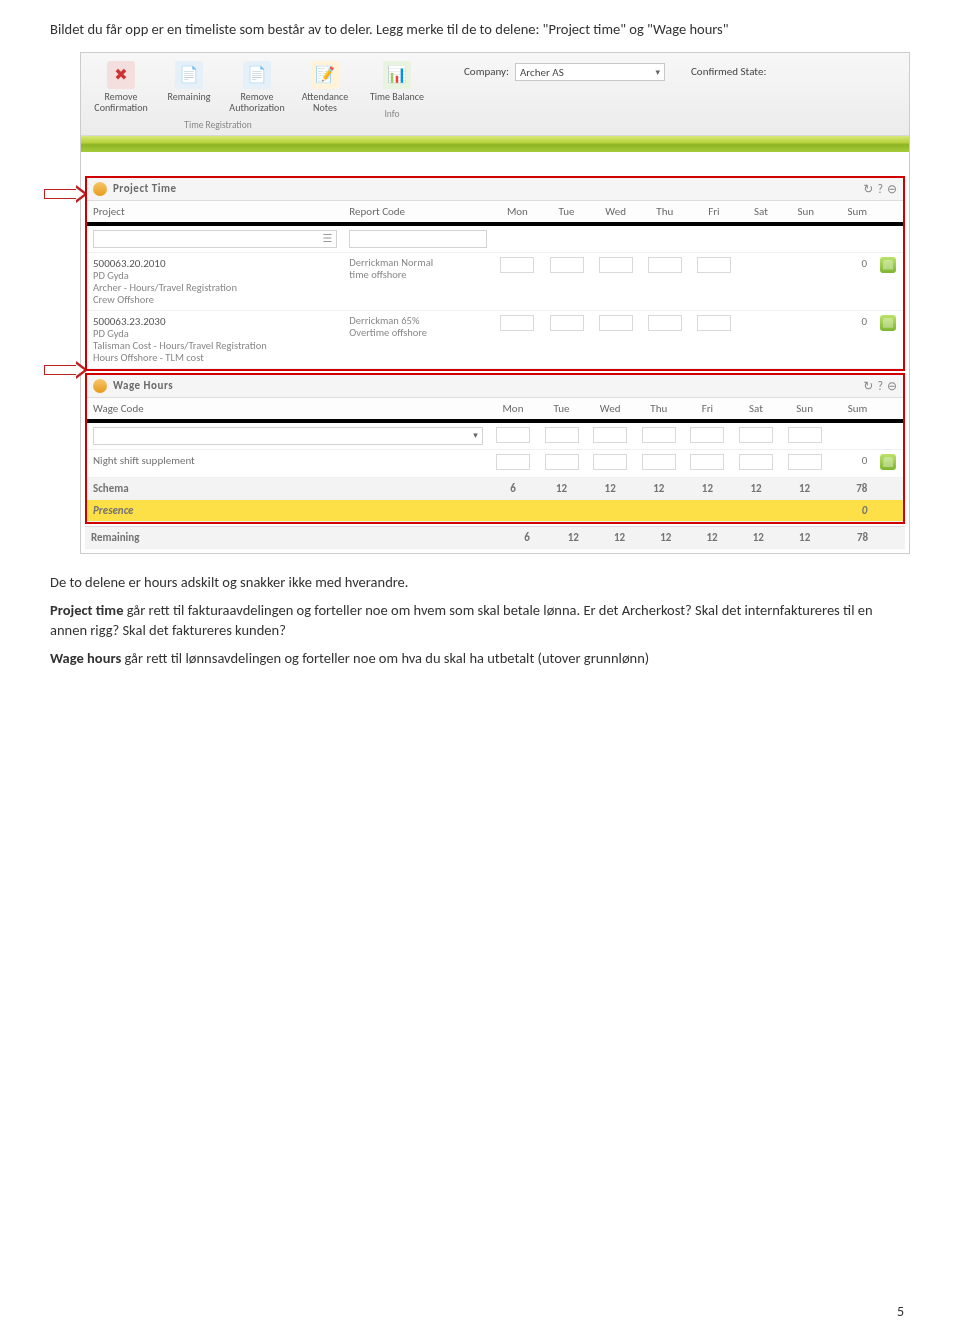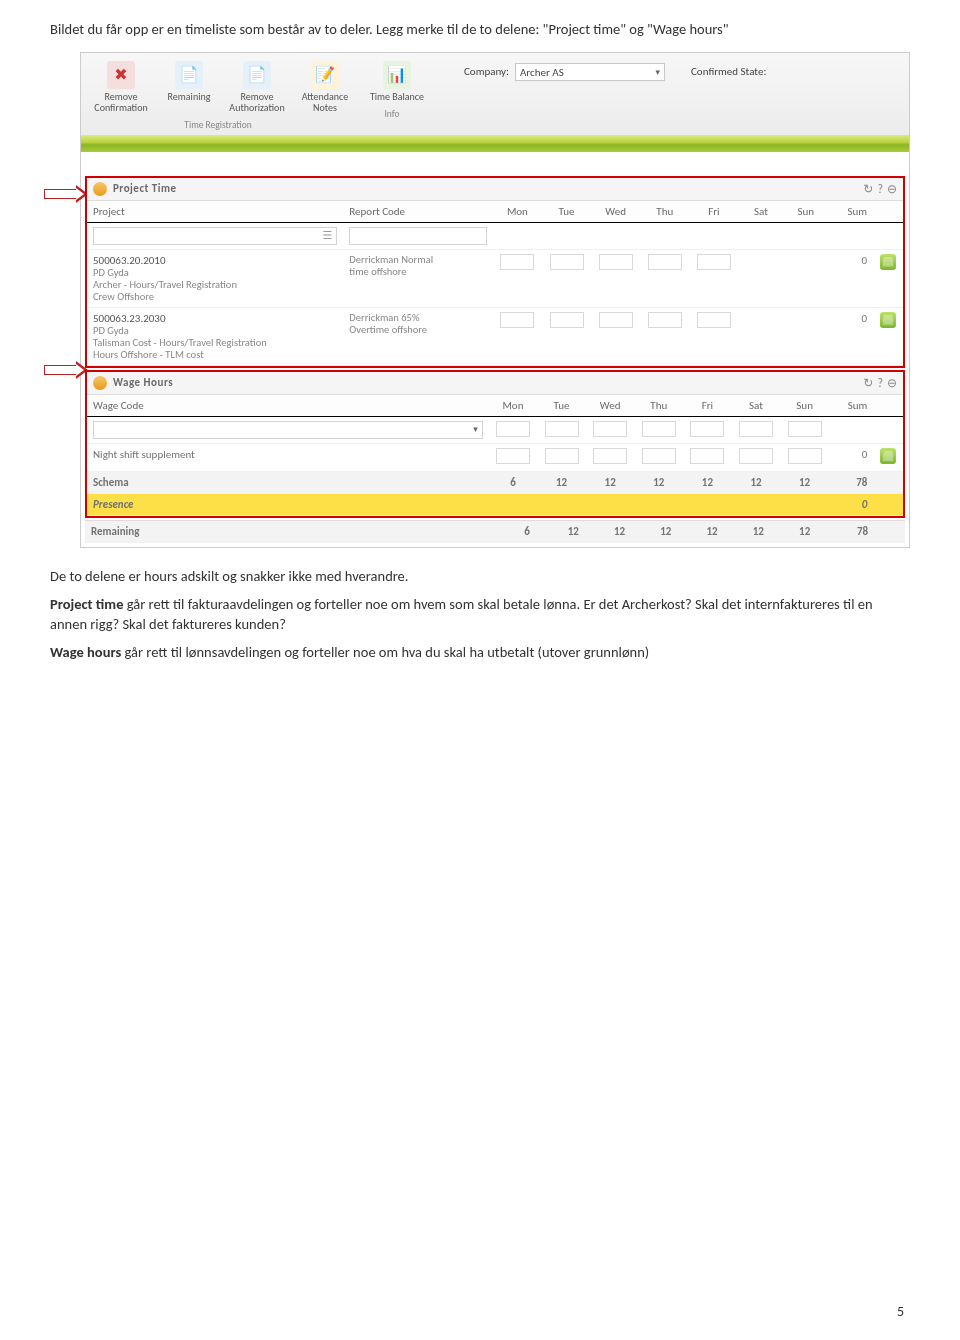--- a/index.html
+++ b/index.html
@@ -124,21 +124,21 @@
   table.grid {
     width:100%;
     border-collapse:collapse;
     font-size:11px;
   }
   table.grid th {
     text-align:left;
     font-weight:normal;
     color:#6a6a6a;
     background:#fdfdfd;
-    border-bottom:1px solid #000000;
+    border-bottom:4px solid #000000;
     padding:4px 6px;
   }
   table.grid th.day, table.grid td.day { width:42px; text-align:center; }
   table.grid th.sum, table.grid td.sum { width:42px; text-align:right; }
   table.grid th.act, table.grid td.act { width:28px; text-align:center; }
   table.grid td {
     padding:4px 6px;
     vertical-align:top;
     border-bottom:1px solid #f0f0f0;
     color:#737373;

